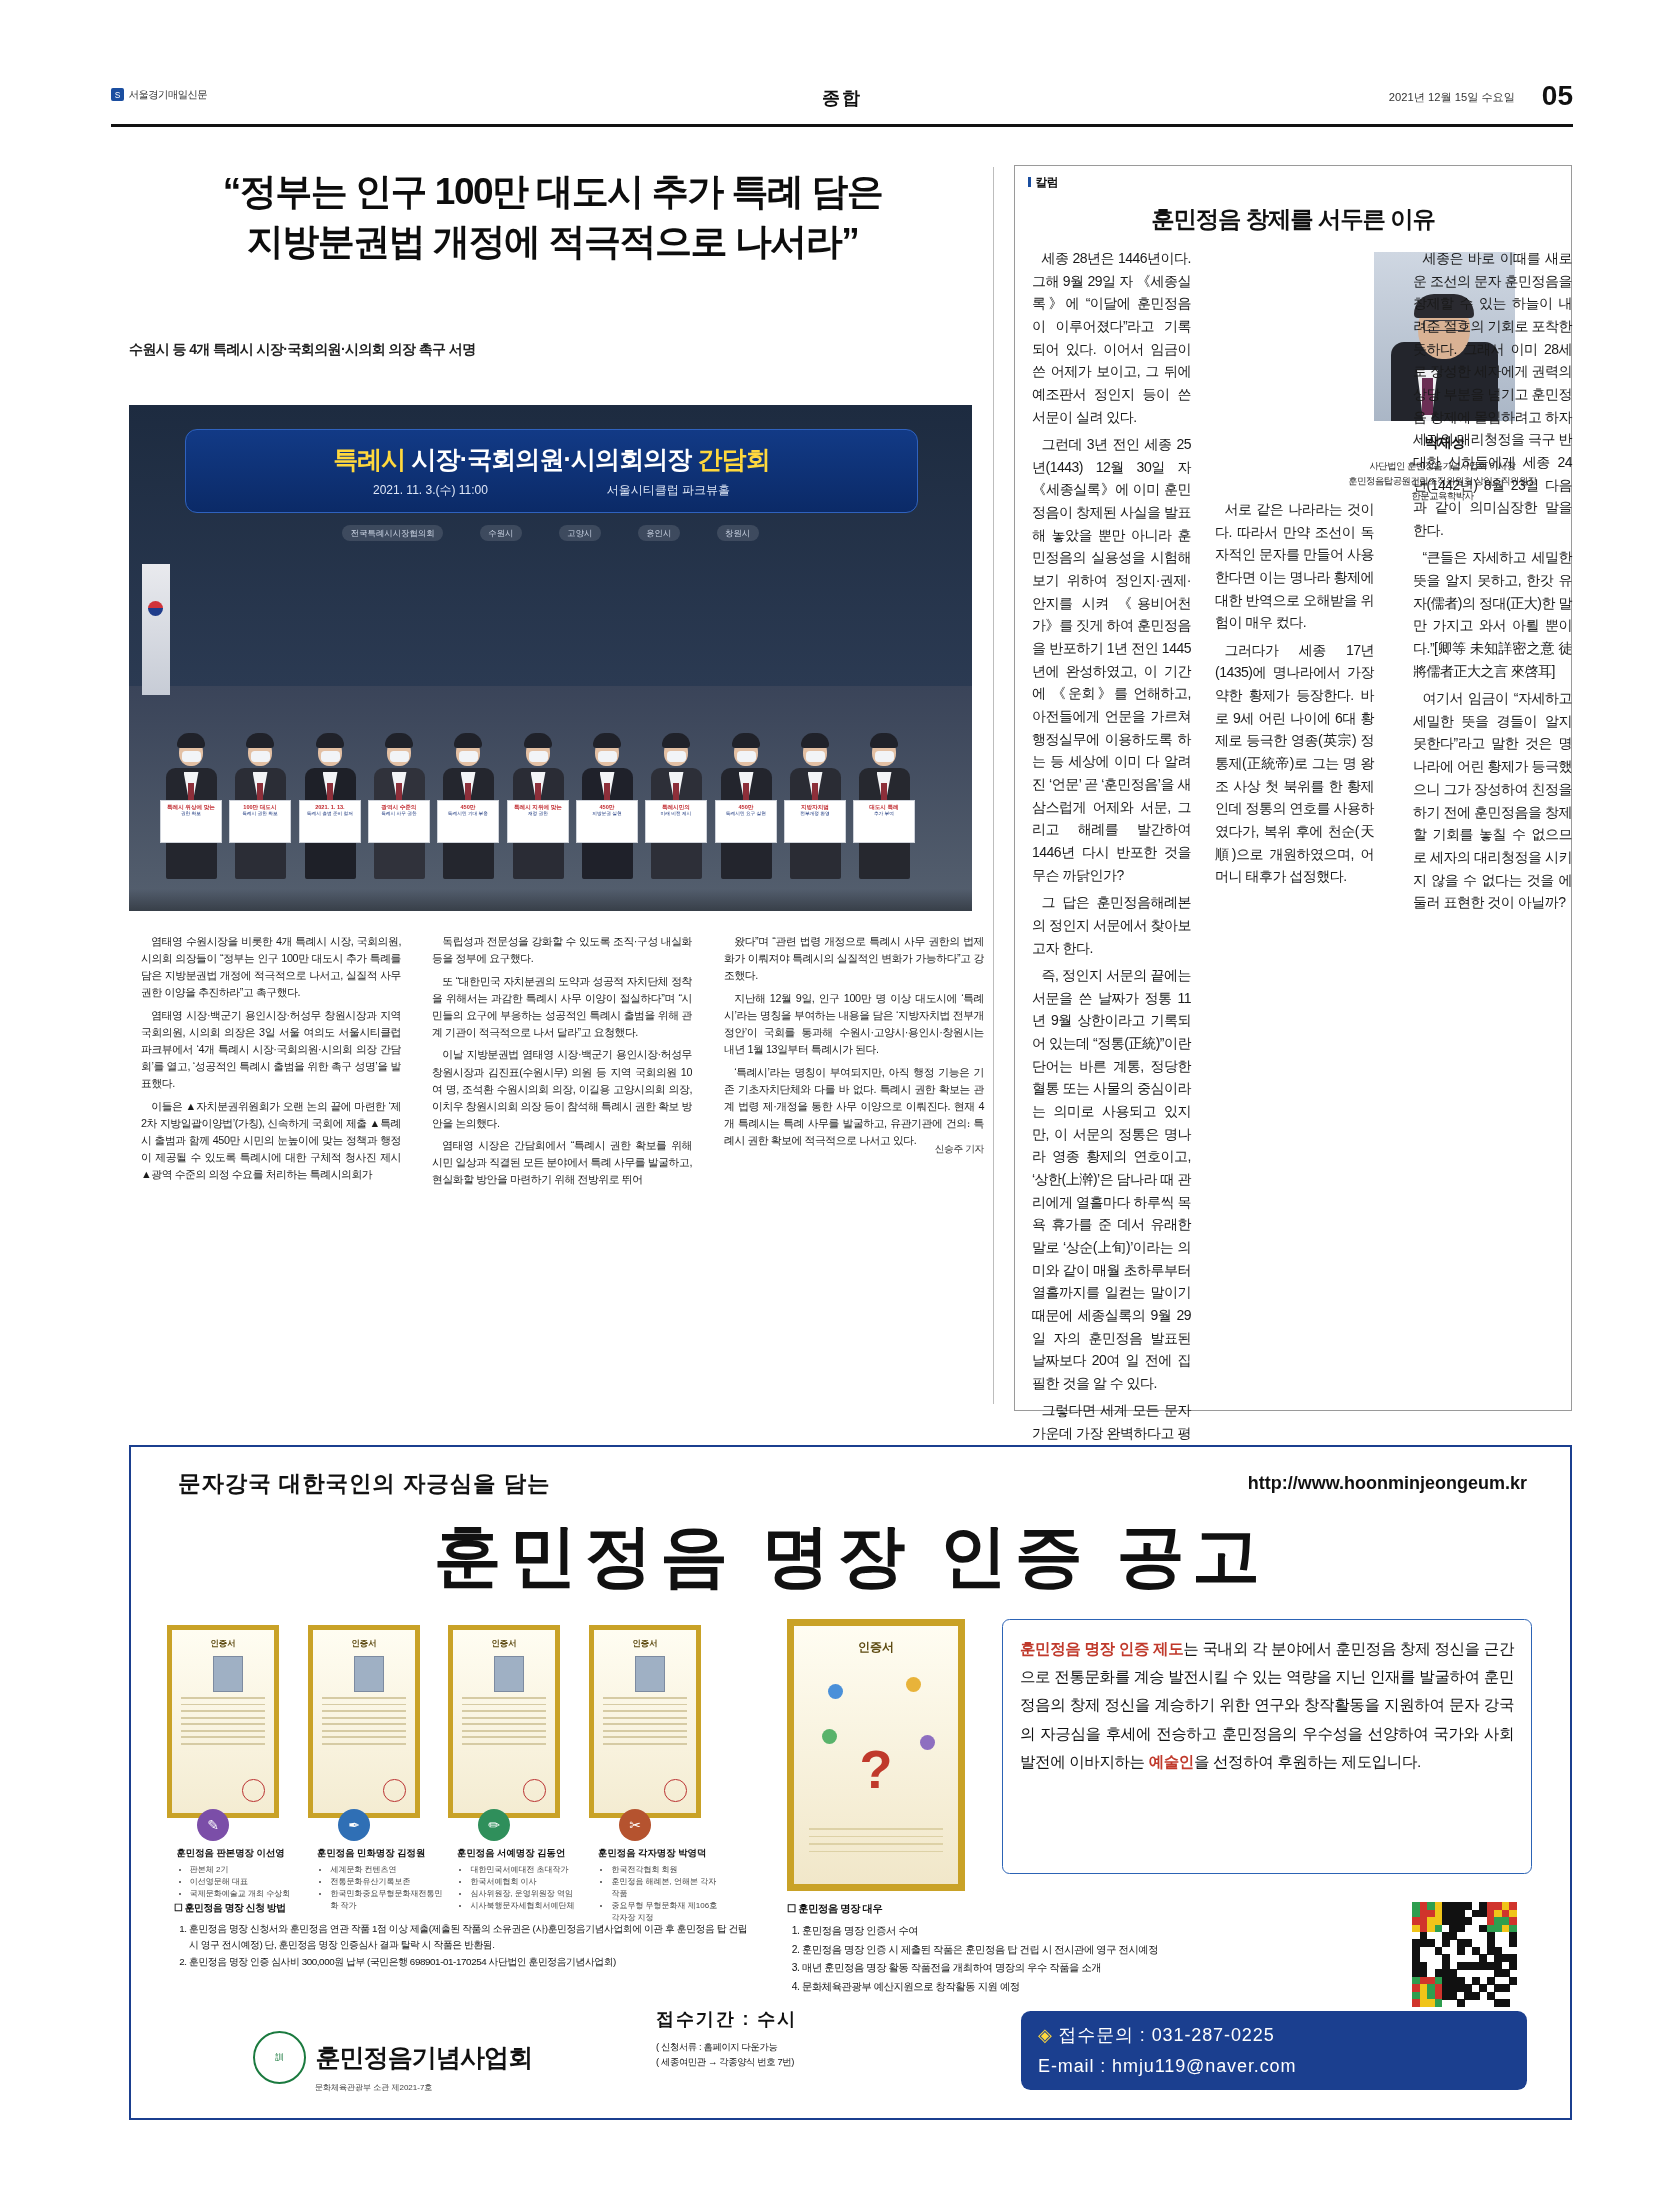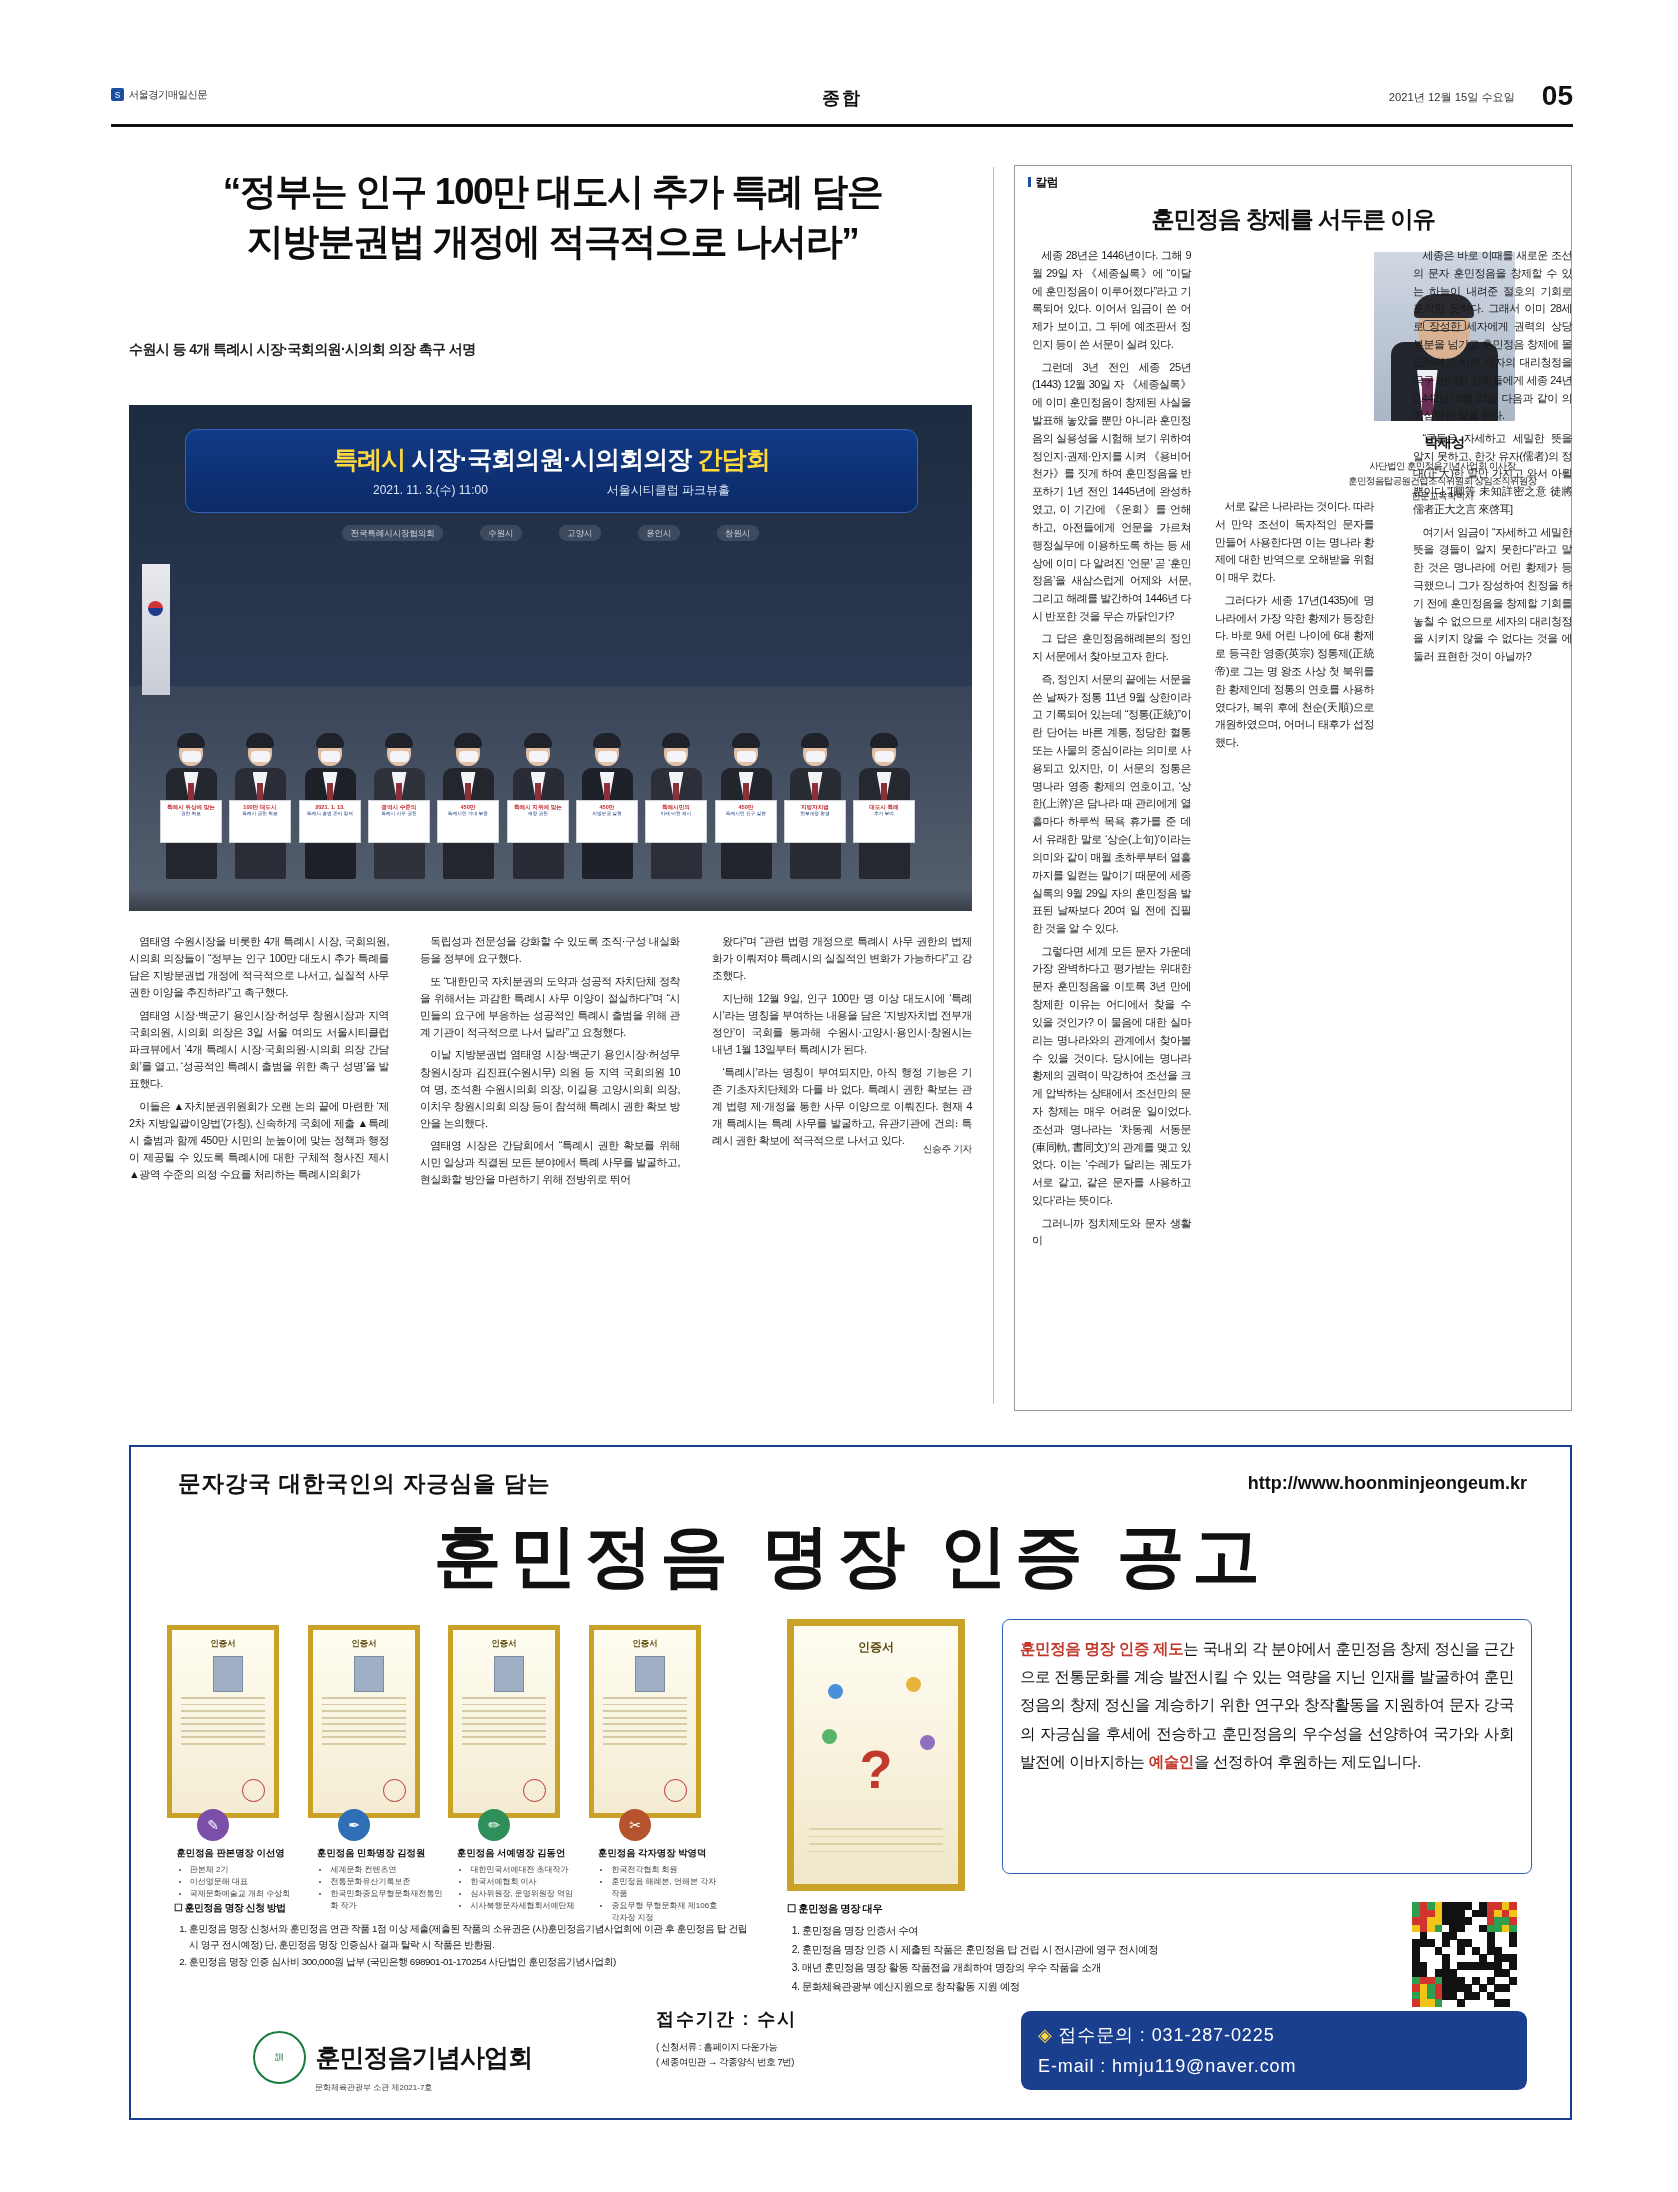--- a/index.html
+++ b/index.html
@@ -78,21 +78,21 @@
     position:absolute;left:-5.6px;top:32px;width:62px;height:43px;background:#fff;border:0.9px solid #cfd3da;
     font-size:4.7px;color:#14307a;line-height:1.25;padding:2.8px;box-sizing:border-box;text-align:center;overflow:hidden;
   }
   .pp .sign b{color:#c0282d;display:block;font-size:5.6px;}
   .ph-caption-fade{position:absolute;left:0;right:0;bottom:0;height:22.5px;background:linear-gradient(180deg,rgba(0,0,0,0),rgba(0,0,0,.35));}
 
   
   .bodycols{
     position:absolute;left:129px;top:933px;width:843px;height:487px;
   }
-  .bcol{position:absolute;top:0;width:260px;font-size:10.8px;line-height:1.58;letter-spacing:-0.4px;color:#1a1a1a;text-align:justify;}
+  .bcol{position:absolute;top:0;width:260px;font-size:10.8px;line-height:1.58;letter-spacing:-0.4px;color:#1a1a1a;text-align:justify;margin-left:12px;}
   .bcol p{margin:0 0 5.6px 0;text-indent:10.3px;}
   .bcol.c1{left:0;}
   .bcol.c2{left:291px;}
   .bcol.c3{left:583px;}
   .byline{position:absolute;right:0;bottom:-1.9px;font-size:9.8px;color:#333;}
 
   
   .vdiv{position:absolute;left:993px;top:167px;width:0.9px;height:1237px;background:#bdbdbd;}
 
   
@@ -110,21 +110,21 @@
   .portrait .pbody{position:absolute;left:17px;bottom:0;width:107px;height:79px;background:#23252c;border-radius:13px 13px 0 0;}
   .portrait .pshirt{position:absolute;left:43px;bottom:0;width:20.6px;height:51px;background:#f0f1f4;clip-path:polygon(0 0,100% 0,70% 100%,30% 100%);}
   .portrait .ptie{position:absolute;left:48px;bottom:5.6px;width:11.2px;height:37px;background:#6b2f55;}
   .portrait .phead{position:absolute;left:44px;bottom:62px;width:52px;height:62px;border-radius:50% 50% 46% 46%;background:#d9b294;}
   .portrait .phair{position:absolute;left:40px;bottom:103px;width:60px;height:24px;border-radius:28px 28px 5.6px 5.6px;background:#2a2a30;}
   .portrait .pglass{position:absolute;left:49px;bottom:90px;width:43px;height:11.2px;border:1.9px solid #3b3b44;border-radius:2.8px;box-sizing:border-box;}
   .pname{position:absolute;right:56px;top:268px;width:141px;text-align:center;font-size:14px;font-weight:bold;letter-spacing:-0.6px;}
   .paff{position:absolute;right:22.5px;top:292px;width:212px;text-align:center;font-size:9.4px;line-height:1.6;color:#222;letter-spacing:-0.5px;}
 
   .ccols{position:absolute;left:17px;top:81px;width:525px;height:1151px;}
-  .ccol{position:absolute;top:0;width:159px;font-size:11px;line-height:1.62;letter-spacing:-0.5px;text-align:justify;color:#1a1a1a;}
+  .ccol{position:absolute;top:0;width:159px;font-size:14px;line-height:1.62;letter-spacing:-0.5px;text-align:justify;color:#1a1a1a;}
   .ccol p{margin:0 0 4.7px 0;text-indent:9.4px;}
   .ccol.k1{left:0;}
   .ccol.k2{left:183px;padding-top:251px;}
   .ccol.k3{left:381px;}
 
   
   .ad{
     position:absolute;left:129px;top:1445px;width:1443px;height:675px;
     border:2.8px solid #1b3f8f;box-sizing:border-box;background:#fff;
   }

